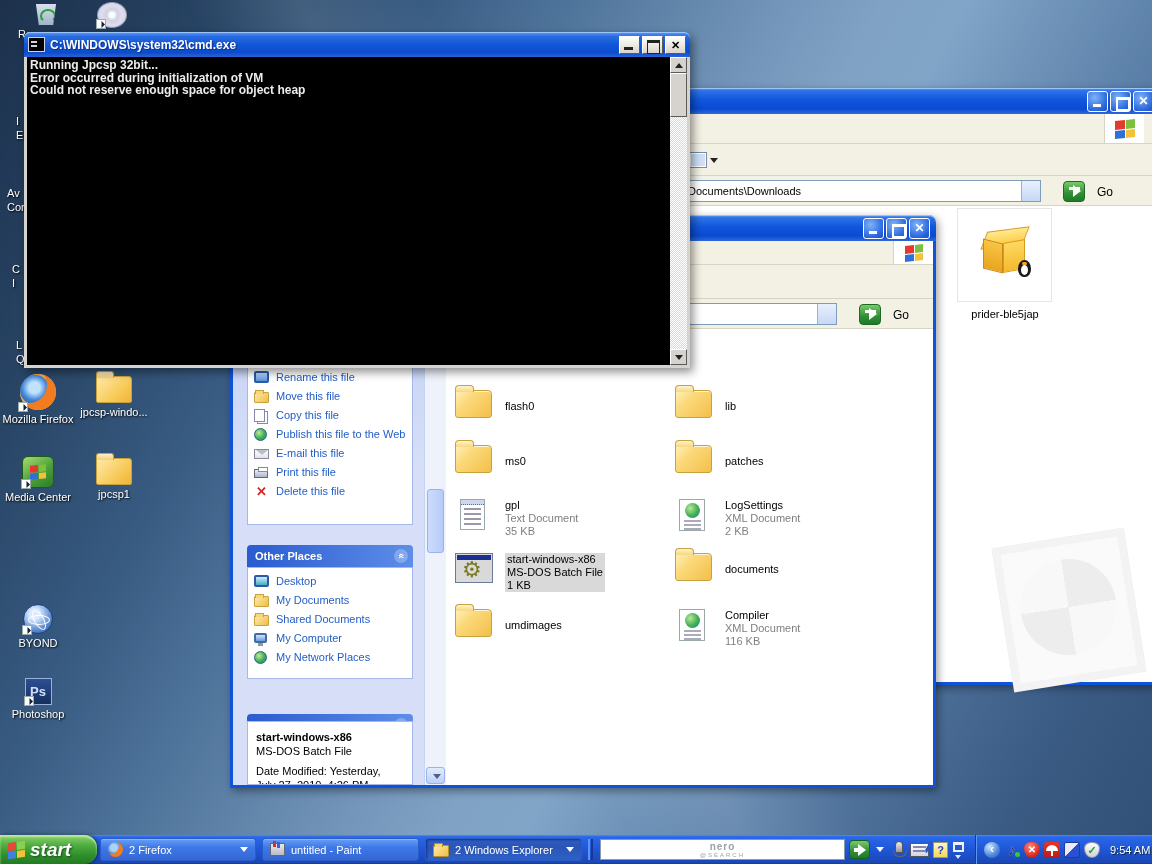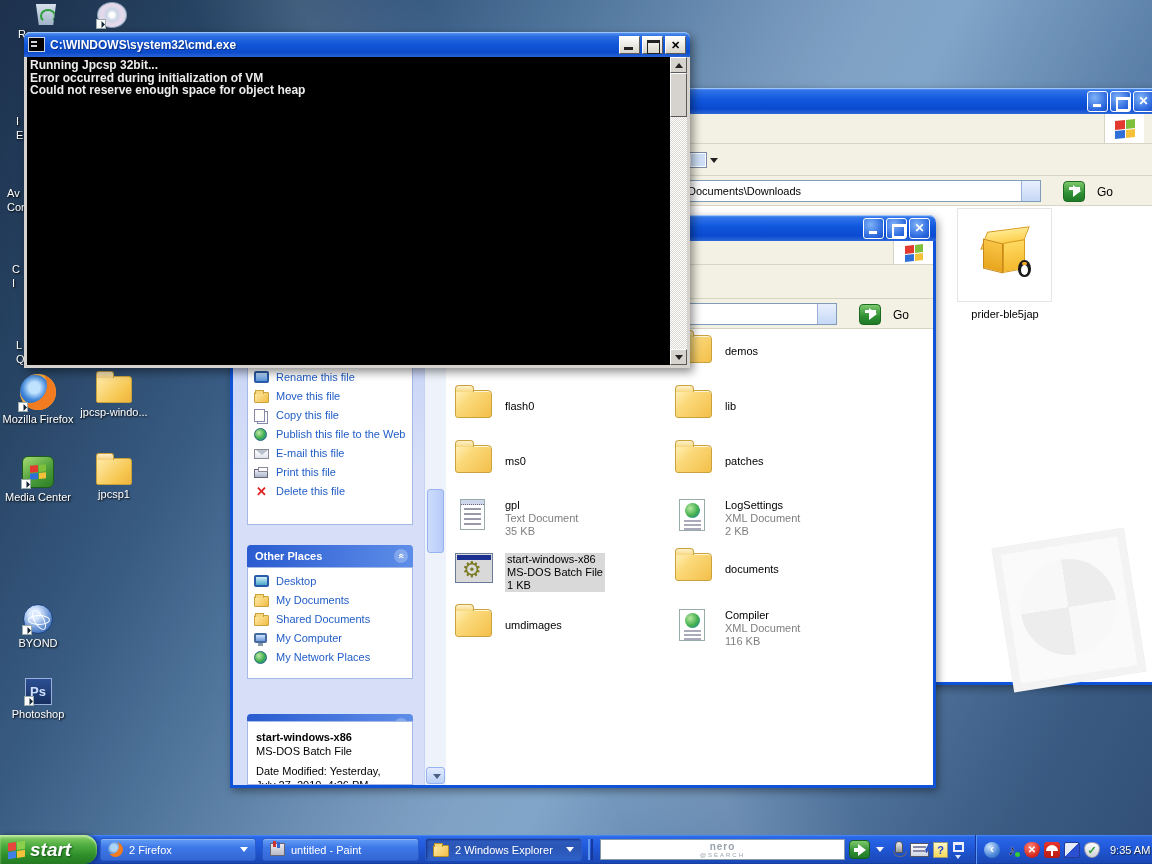--- a/index.html
+++ b/index.html
@@ -431,24 +431,20 @@
           <div class="lthumb" style="top:160px;height:64px;"></div>
           <div class="lbtn dn"></div>
         </div>
 
         <div class="filearea" style="left:213px;right:0;top:0;bottom:0;">
 
           <div class="fcell" style="left:9px;top:6px;">
             <div class="ficon34 bigfolder"></div>
             <div class="fname"></div>
           </div>
-          <div class="fcell" style="left:229px;top:6px;">
-            <div class="ficon34 bigfolder"></div>
-            <div class="fname">demos</div>
-          </div>
 
           <div class="fcell" style="left:9px;top:61px;">
             <div class="ficon34 bigfolder"></div>
             <div class="fname">flash0</div>
           </div>
           <div class="fcell" style="left:229px;top:61px;">
             <div class="ficon34 bigfolder"></div>
             <div class="fname">lib</div>
           </div>
 
@@ -572,17 +568,17 @@
     <span class="lrest"></span>
     <span class="lrestc"></span>
 
     <div class="tray">
       <span class="tico t-coll"><span>‹</span></span>
       <span class="tico t-note"><span>♪</span></span>
       <span class="tico t-sec"><span>✕</span></span>
       <span class="tico t-avira"></span>
       <span class="tico t-nero"></span>
       <span class="tico t-shield"><span>✓</span></span>
-      <span class="clock">9:35 AM</span>
+      <span class="clock">9:54 AM</span>
     </div>
   </div>
 
 </div>
 
 </body></html>

